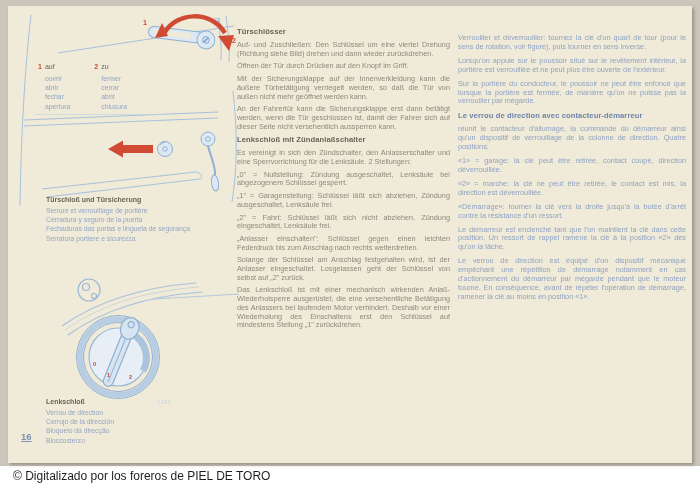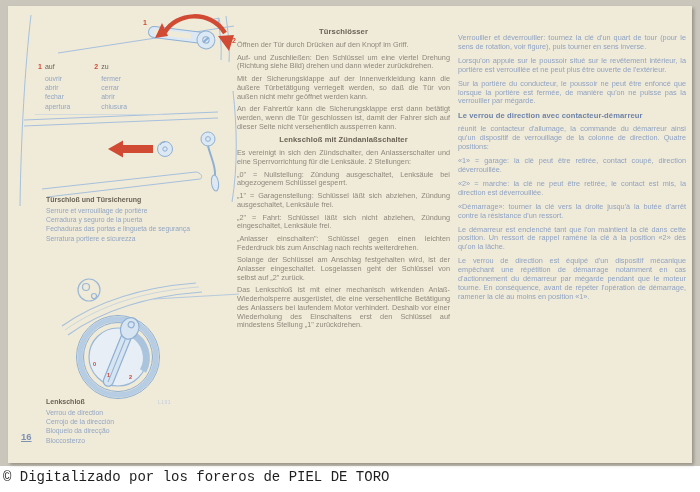--- a/index.html
+++ b/index.html
@@ -33,26 +33,26 @@
 
   .pagenum { position:absolute; left:13px; top:425px; font-size:9.5px; font-weight:bold; color:#7d92b4;text-decoration:underline; }
 
   
   .col { position:absolute; }
   .col-de { left:229px; top:21px; width:213px; }
   .col-fr { left:450px; top:28px; width:228px; }
   .col h3 { font-size:7.6px; line-height:9px; margin-bottom:5px; letter-spacing:.1px; }
   .col h3.second { }
   .col p { text-align:justify; }
-  .col-de h3 { color:#6b6456;text-align:center; }
+  .col-de h3 { color:#6b6456; }
   .col-de p { font-size:7.3px; line-height:8.7px; color:#8f897c; margin-bottom:4px; }
   .col-fr h3 { color:#6d83a8; }
   .col-fr p { font-size:7.3px; line-height:8.9px; color:#8fa3c2; margin-bottom:5px; }
 
-  .watermark { position:absolute; left:3px; top:469px; font-size:14px; color:#1f1f1f;font-family:Liberation Mono, monospace; }
+  .watermark { position:absolute; left:13px; top:469px; font-size:12px; color:#1f1f1f; }
 </style>
 </head>
 <body>
 
 <div class="scanbg"></div>
 
 <div class="page">
 
   <svg class="art" viewBox="0 0 225 405">
 
@@ -164,22 +164,22 @@
       <div>Cerrojo de la dirección</div>
       <div>Bloqueio da direcção</div>
       <div>Bloccosterzo</div>
     </div>
   </div>
 
   <div class="pagenum">16</div>
 
   <div class="col col-de">
     <h3>Türschlösser</h3>
+    <p>Auf- und Zuschließen: Den Schlüssel um eine viertel Drehung (Richtung siehe Bild) drehen und dann wieder zurückdrehen.</p>
     <p>Öffnen der Tür durch Drücken auf den Knopf im Griff.</p>
-    <p>Auf- und Zuschließen: Den Schlüssel um eine viertel Drehung (Richtung siehe Bild) drehen und dann wieder zurückdrehen.</p>
     <p>Mit der Sicherungsklappe auf der Innenverkleidung kann die äußere Türbetätigung verriegelt werden, so daß die Tür von außen nicht mehr geöffnet werden kann.</p>
     <p>An der Fahrertür kann die Sicherungsklappe erst dann betätigt werden, wenn die Tür geschlossen ist, damit der Fahrer sich auf dieser Seite nicht versehentlich aussperren kann.</p>
     <h3 class="second">Lenkschloß mit Zündanlaßschalter</h3>
     <p>Es vereinigt in sich den Zündschalter, den Anlasserschalter und eine Sperrvorrichtung für die Lenksäule. 2 Stellungen:</p>
     <p>„0" = Nullstellung: Zündung ausgeschaltet, Lenksäule bei abgezogenem Schlüssel gesperrt.</p>
     <p>„1" = Garagenstellung: Schlüssel läßt sich abziehen, Zündung ausgeschaltet, Lenksäule frei.</p>
     <p>„2" = Fahrt: Schlüssel läßt sich nicht abziehen, Zündung eingeschaltet, Lenksäule frei.</p>
     <p>„Anlasser einschalten": Schlüssel gegen einen leichten Federdruck bis zum Anschlag nach rechts weiterdrehen.</p>
     <p>Solange der Schlüssel am Anschlag festgehalten wird, ist der Anlasser eingeschaltet. Losgelassen geht der Schlüssel von selbst auf „2" zurück.</p>
     <p>Das Lenkschloß ist mit einer mechanisch wirkenden Anlaß-Wiederholsperre ausgerüstet, die eine versehentliche Betätigung des Anlassers bei laufendem Motor verhindert. Deshalb vor einer Wiederholung des Einschaltens erst den Schlüssel auf mindestens Stellung „1" zurückdrehen.</p>

